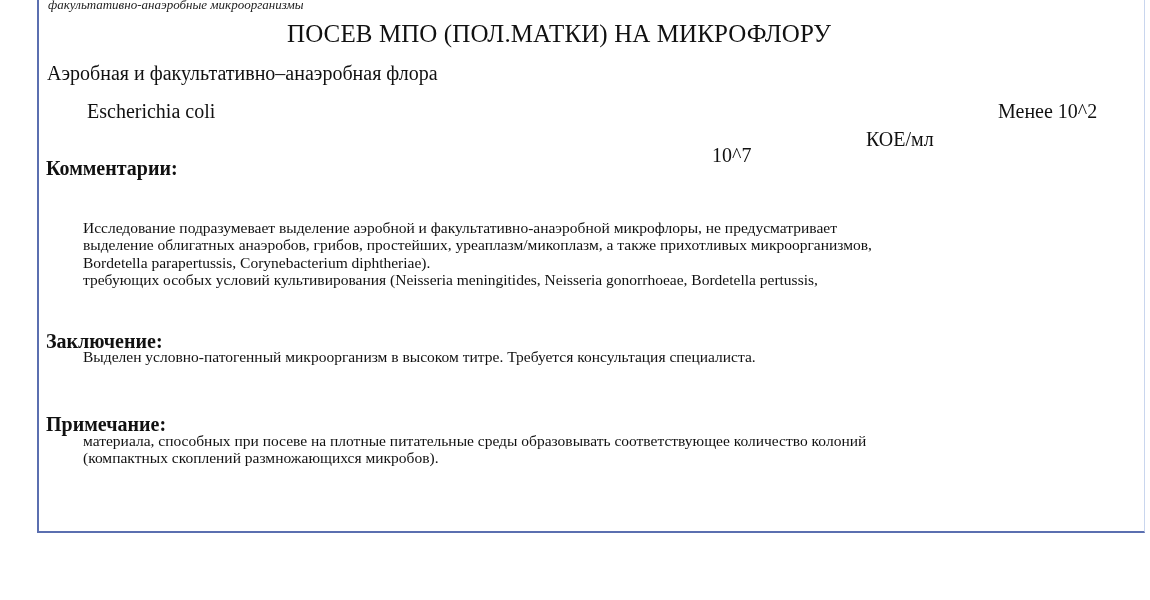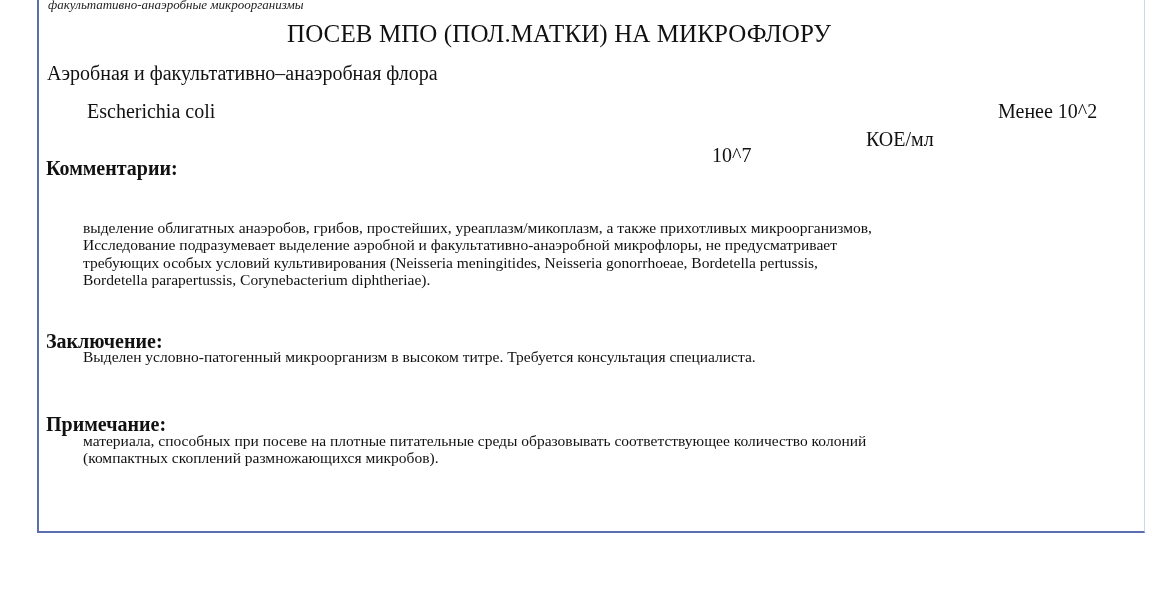--- a/index.html
+++ b/index.html
@@ -80,24 +80,24 @@
 
 <div>
   <div class="abs row-name">Escherichia coli</div>
   <div class="abs row-value">10^7</div>
   <div class="abs row-unit">КОЕ/мл</div>
   <div class="abs row-ref">Менее 10^2</div>
 </div>
 
 <div class="abs section-heading h-comments">Комментарии:</div>
 <div class="para p-comments">
+  <span class="line">Исследование подразумевает выделение аэробной и факультативно-анаэробной микрофлоры, не предусматривает</span>
   <span class="line">выделение облигатных анаэробов, грибов, простейших, уреаплазм/микоплазм, а также прихотливых микроорганизмов,</span>
-  <span class="line">Исследование подразумевает выделение аэробной и факультативно-анаэробной микрофлоры, не предусматривает</span>
+  <span class="line">Bordetella parapertussis, Corynebacterium diphtheriae).</span>
   <span class="line">требующих особых условий культивирования (Neisseria meningitides, Neisseria gonorrhoeae, Bordetella pertussis,</span>
-  <span class="line">Bordetella parapertussis, Corynebacterium diphtheriae).</span>
 </div>
 
 <div class="abs section-heading h-conclusion">Заключение:</div>
 <div class="para p-conclusion">
   <span class="line">Выделен условно-патогенный микроорганизм в высоком титре. Требуется консультация специалиста.</span>
 </div>
 
 <div class="abs section-heading h-note">Примечание:</div>
 <div class="para p-note">
   <span class="line">материала, способных при посеве на плотные питательные среды образовывать соответствующее количество колоний</span>

